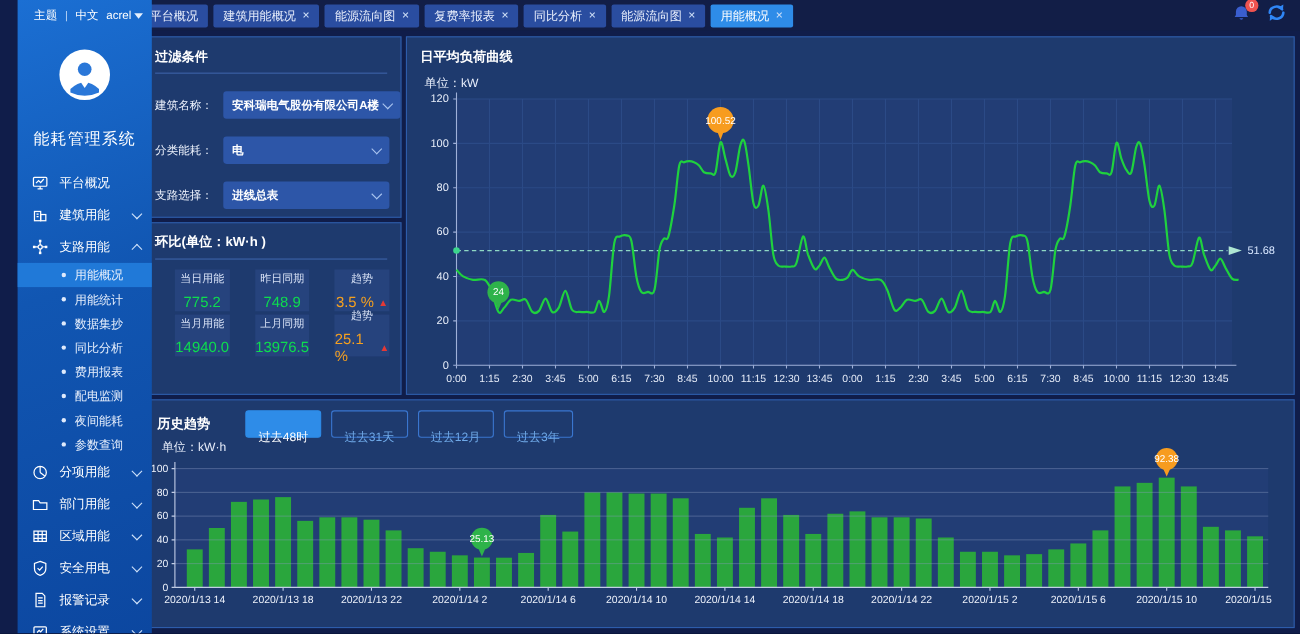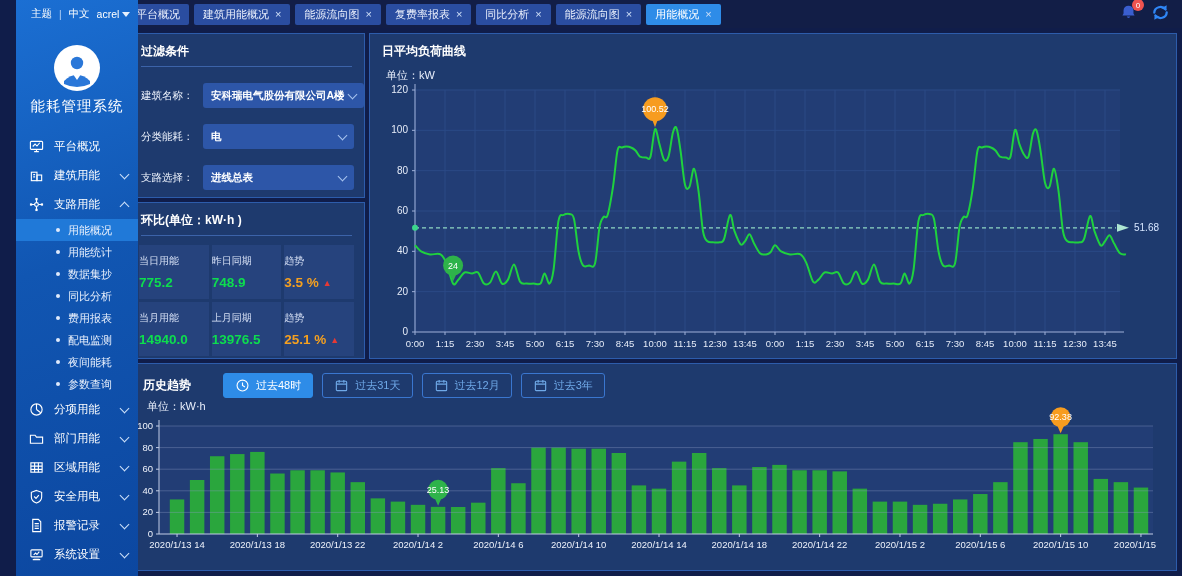--- a/index.html
+++ b/index.html
@@ -11,21 +11,21 @@
     background:linear-gradient(160deg,#1b6fd3 0%,#1156b2 45%,#0c47a0 100%);color:#fff;z-index:3;}
   .sb-top{display:flex;align-items:center;height:28px;padding:0 8px;gap:7px;}
   .burger{width:16px;cursor:pointer;}
   .burger div{height:2px;background:#fff;margin:3px 0;border-radius:1px;}
   .sb-top .tlabel{font-size:10.5px;color:#fff;white-space:nowrap;}
   .sb-top .sep{color:#bcd6f7;font-size:10px;}
   .user-dd{display:flex;align-items:center;gap:3px;font-size:10.5px;cursor:pointer;}
   .tri-down{width:0;height:0;border-left:4px solid transparent;border-right:4px solid transparent;border-top:5px solid #e6f0fd;}
   .avatar-wrap{display:flex;justify-content:center;margin-top:17px;}
   .avatar{width:46px;height:46px;border-radius:50%;background:#fff;display:flex;align-items:center;justify-content:center;}
-  .app-title{text-align:center;font-size:14.5px;letter-spacing:1px;margin-top:6px;color:#fff;}
+  .app-title{text-align:center;font-size:14.5px;letter-spacing:1px;margin-top:26px;color:#fff;}
   #nav{margin-top:16px;}
   .nav-item{display:flex;align-items:center;height:29px;padding:0 10px 0 13px;font-size:11.5px;cursor:pointer;position:relative;}
   .nav-item .nlabel{margin-left:10px;flex:1;}
   .nav-sub{display:flex;align-items:center;height:22px;padding-left:40px;font-size:11px;color:#e7effc;cursor:pointer;}
   .nav-sub .dot{width:4px;height:4px;border-radius:50%;background:#dfeafc;margin-right:8px;flex:none;}
   .nav-sub.active{background:#2079d8;}
   .chev{width:6px;height:6px;border-right:1.3px solid #cfe2fa;border-bottom:1.3px solid #cfe2fa;flex:none;}
   .chev.down{transform:rotate(45deg);margin-top:-3px;}
   .chev.up{transform:rotate(-135deg);margin-top:3px;}
   
@@ -43,31 +43,31 @@
   .ptitle{font-size:12px;color:#fff;font-weight:bold;padding:9px 12px 6px;}
   .pdivider{border-bottom:1px solid #3c63a9;margin:0 12px;}
   #filter-panel{left:6px;top:5px;width:237px;height:165px;}
   .f-row{display:flex;align-items:center;margin:16px 10px 0 12px;}
   .f-row .flabel{width:62px;font-size:10.5px;color:#eff4fe;flex:none;}
   .fselect{flex:1;height:25px;background:#2d56a8;border-radius:3px;color:#fff;font-size:10.5px;display:flex;align-items:center;padding:0 8px;cursor:pointer;gap:4px;}
   .fselect .fval{flex:1;overflow:hidden;white-space:nowrap;text-overflow:ellipsis;font-weight:bold;}
   .fselect .chev{border-color:#a9c4ef;}
   #compare-panel{left:6px;top:174px;width:237px;height:157px;}
   #compare-grid{display:grid;grid-template-columns:repeat(3,1fr);gap:3px;margin:9px 10px 0;}
-  .stat-cell{background:#26437d;height:54px;display:flex;flex-direction:column;align-items:flex-start;justify-content:center;gap:7px;}
+  .stat-cell{background:#26437d;height:38px;display:flex;flex-direction:column;align-items:center;justify-content:center;gap:7px;margin-left:20px;}
   .stat-label{font-size:10px;color:#d6e0f5;}
-  .stat-value{font-size:13.5px;font-weight:bold;display:flex;align-items:center;gap:4px;}
+  .stat-value{font-size:13.5px;font-weight:normal;display:flex;align-items:center;gap:4px;}
   .v-green{color:#0ddd4e;}
   .v-orange{color:#f5a01f;}
   .arr-up{color:#e53935;font-size:9px;}
   #line-panel{left:247px;top:5px;width:808px;height:326px;}
   #history-panel{left:6px;top:335px;width:1049px;height:208px;}
   .h-header{display:flex;align-items:center;padding:9px 0 0 14px;gap:10px;}
   .h-title{font-size:12px;color:#fff;font-weight:bold;margin-right:22px;}
-  .hbtn{height:23px;padding:0 11px;border-radius:3px;border:1px solid #3a76cf;color:#6fa9e8;font-size:11px;display:flex;align-items:center;gap:6px;background:transparent;cursor:pointer;}
+  .hbtn{height:23px;padding:0 11px;border-radius:3px;border:1px solid #3a76cf;color:#6fa9e8;font-size:11px;display:flex;align-items:center;gap:16px;background:transparent;cursor:pointer;flex-direction:column;}
   .hbtn.active{background:#2e8ce8;border-color:#2e8ce8;color:#fff;}
   svg text{font-family:"Liberation Sans","DejaVu Sans",sans-serif;}
 </style>
 </head>
 <body>
 
 <div id="app">
 
   <aside id="sidebar">
     <div class="sb-top">

